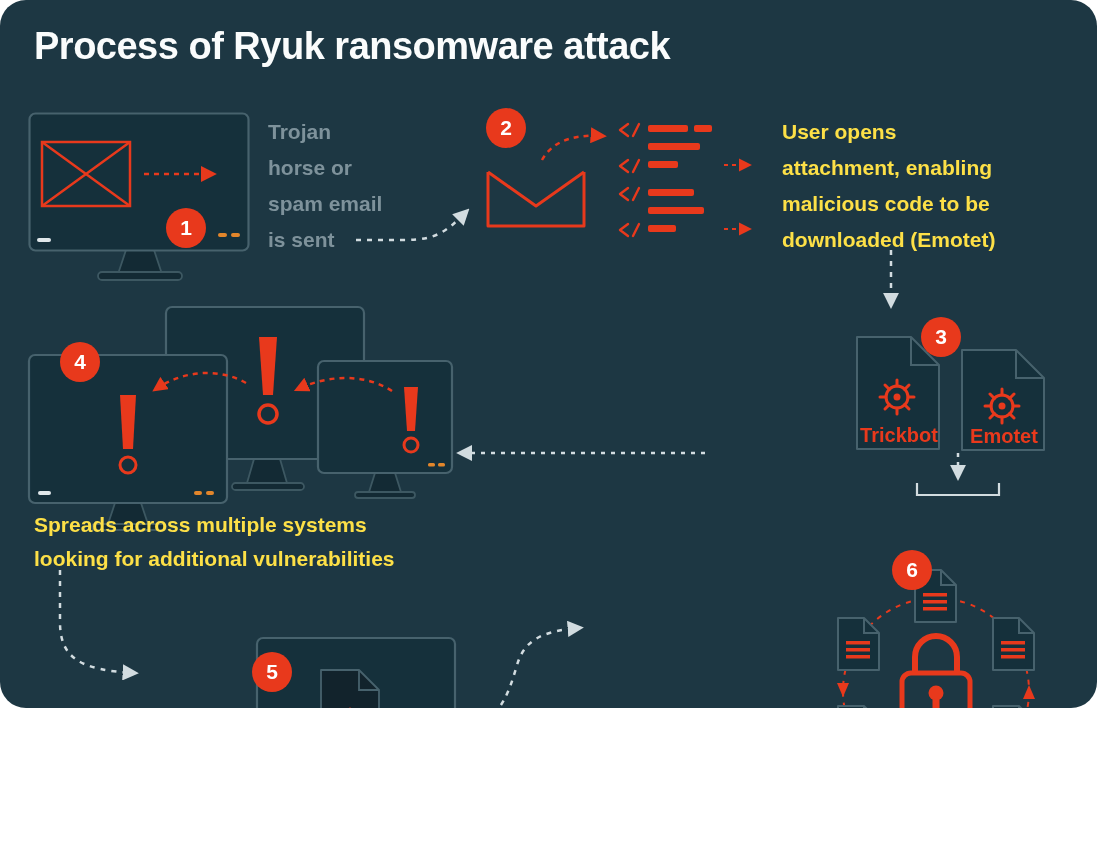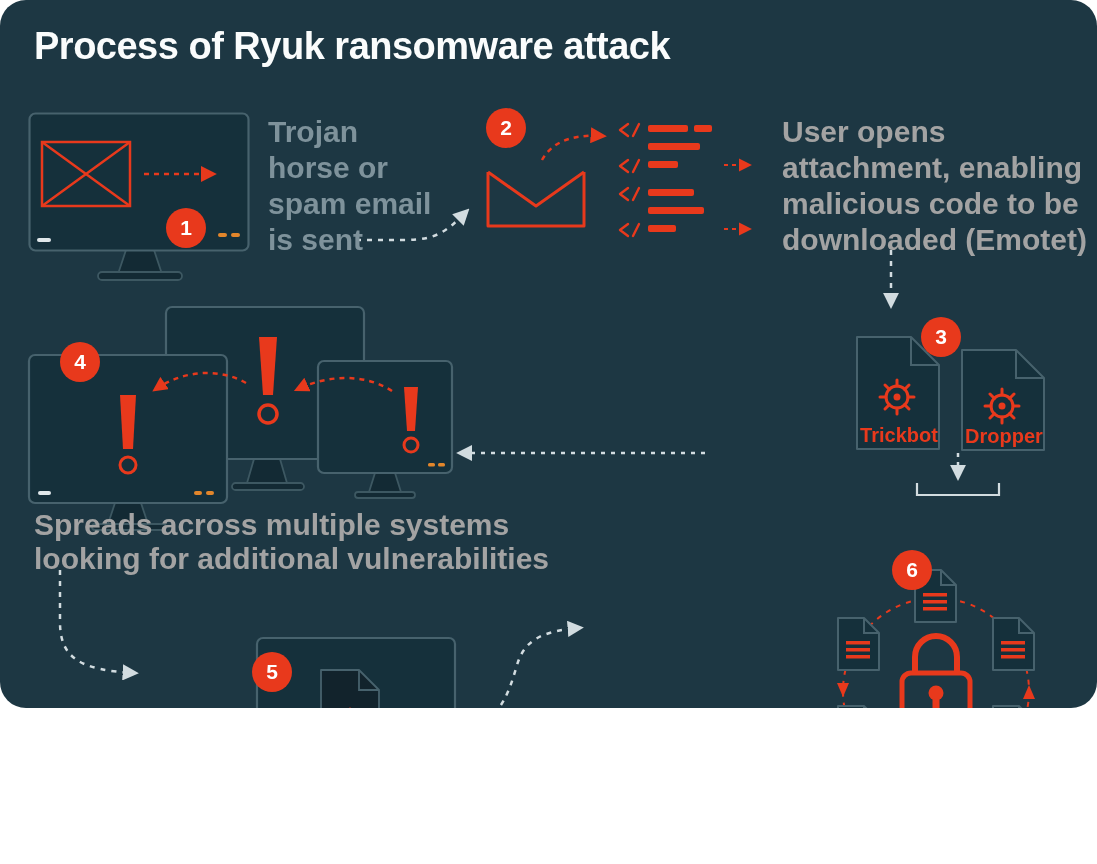--- a/index.html
+++ b/index.html
@@ -1,23 +1,23 @@
 <!DOCTYPE html>
 <html><head>
 <meta charset="utf-8">
 <style>
   html,body{margin:0;padding:0;background:#ffffff;font-family:"Liberation Sans",sans-serif;}
   .board{position:relative;width:1097px;height:708px;background:#1d3743;border-radius:26px;overflow:hidden;}
   .abs{position:absolute;}
   .title{position:absolute;left:34px;top:25px;font-size:38px;font-weight:700;color:#fafcfc;letter-spacing:-0.5px;z-index:3;}
   .badge{position:absolute;width:40px;height:40px;border-radius:50%;background:#e8391c;color:#ffffff;
          font-weight:700;font-size:21px;display:flex;align-items:center;justify-content:center;z-index:6;}
-  .caption{position:absolute;font-weight:700;white-space:pre-line;z-index:3;font-size:30px;}
+  .caption{position:absolute;font-weight:700;white-space:pre-line;z-index:3;font-size:21px;}
   .gray{color:#7e929b;}
-  .white{color:#a3a3a3;}
+  .white{color:#fde047;}
   .filelabel{position:absolute;width:88px;text-align:center;color:#e8391c;font-weight:700;font-size:20px;z-index:5;}
   svg{display:block;}
 </style>
 </head>
 <body>
 
 <div class="board">
 
   <div class="title">Process of Ryuk ransomware attack</div>
 
@@ -114,21 +114,21 @@
   <svg class="abs" style="left:960px;top:348px" width="88" height="104" viewBox="0 0 88 104">
     <path d="M2,2 L56,2 L84,30 L84,102 L2,102 Z" fill="#15303b" stroke="#47626d" stroke-width="2" stroke-linejoin="round"></path>
     <path d="M56,2 L56,30 L84,30" fill="none" stroke="#47626d" stroke-width="2"></path>
     <g stroke="#e8391c" stroke-width="3" stroke-linecap="round">
       <circle cx="42" cy="58" r="11" fill="none"></circle>
       <path d="M42,41 L42,47 M42,69 L42,75 M25,58 L31,58 M53,58 L59,58 M30,46 L34.5,50.5 M49.5,65.5 L54,70 M54,46 L49.5,50.5 M34.5,65.5 L30,70"></path>
     </g>
     <circle cx="42" cy="58" r="3.5" fill="#e8391c"></circle>
   </svg>
   <div class="filelabel" style="left:855px;top:424px">Trickbot</div>
-  <div class="filelabel" style="left:960px;top:425px">Dropper</div>
+  <div class="filelabel" style="left:960px;top:425px">Emotet</div>
   <div class="badge" style="left:921px;top:317px">3</div>
 
   <svg class="abs" style="left:905px;top:450px" width="110" height="52" viewBox="0 0 110 52">
     <defs>
         <marker id="mkF" viewBox="0 0 10 10" refX="7" refY="5" markerWidth="6.5" markerHeight="6.5" orient="auto">
           <path d="M0,0 L10,5 L0,10 Z" fill="#d2dce0"></path>
         </marker>
       </defs>
     <path d="M53,3 L53,26" stroke="#d2dce0" stroke-width="2.5" stroke-dasharray="4 5" fill="none" marker-end="url(#mkF)"></path>
     <path d="M12,33 L12,45 L94,45 L94,33" stroke="#d2dce0" stroke-width="2.2" fill="none"></path>

